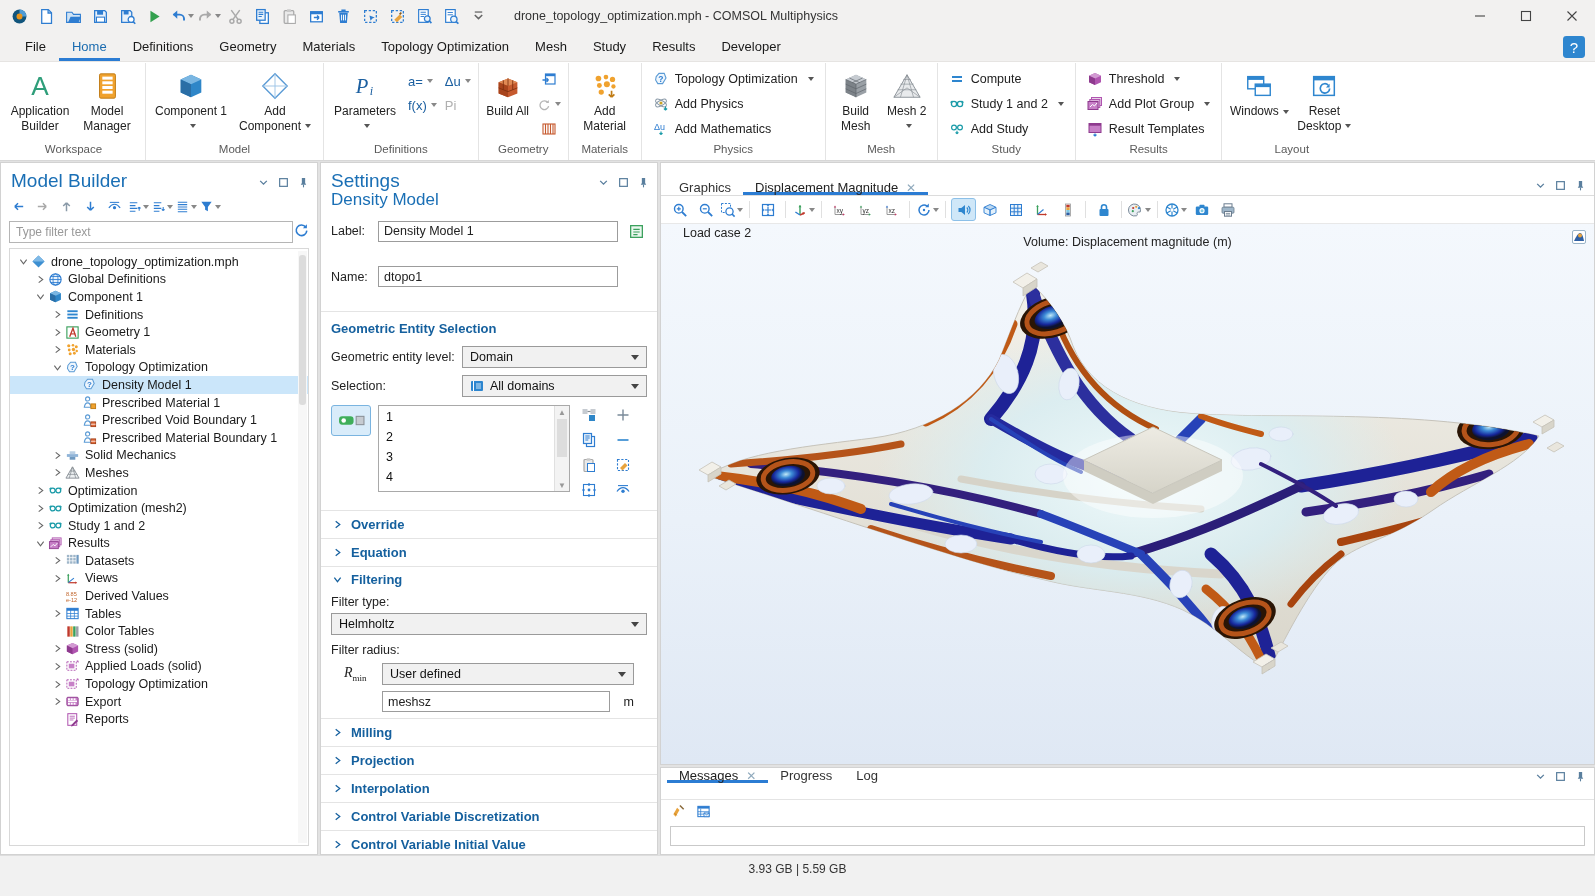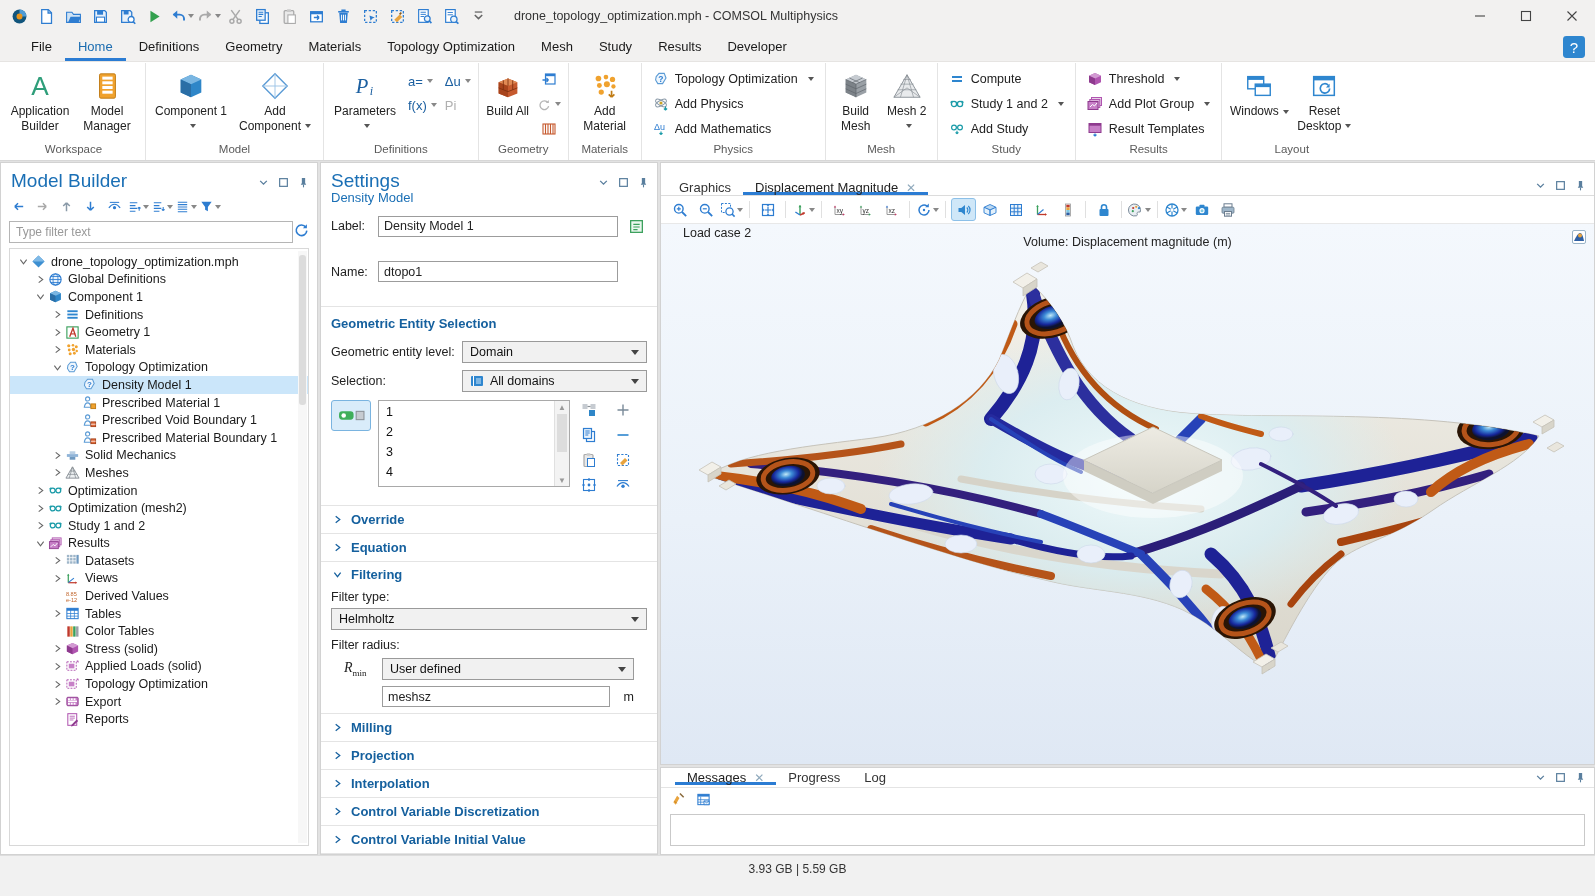--- a/index.html
+++ b/index.html
@@ -10,21 +10,21 @@
   .titlebar{height:32px;background:#f2f1f0;display:flex;align-items:center;flex:0 0 auto}
   .qat{display:flex;align-items:center;padding-left:6px}
   .qbtn{width:27px;height:24px;display:flex;align-items:center;justify-content:center;border-radius:3px;cursor:default}
   .qbtn svg{width:17px;height:17px}
   .title-text{font-size:12.5px;color:#333;margin-left:22px;white-space:nowrap}
   .wctls{margin-left:auto;display:flex;height:32px}
   .wc{width:46px;height:32px;display:flex;align-items:center;justify-content:center}
   .wc svg{width:12px;height:12px}
 
   
-  .menubar{height:30px;background:#f2f1f0;display:flex;align-items:stretch;padding-left:18px;flex:0 0 auto;border-bottom:1px solid #e6e4e2}
+  .menubar{height:30px;background:#f2f1f0;display:flex;align-items:stretch;padding-left:12px;flex:0 0 auto;border-bottom:1px solid #e6e4e2}
   .mtab{padding:0 13px;font-size:13px;color:#1a1a1a;display:flex;align-items:center;cursor:default}
   .mtab.active{color:#1b6cb0;box-shadow:inset 0 -3px 0 #2b7cd3}
   .helpbtn{margin-left:auto;margin-right:10px;align-self:center;width:22px;height:22px}
   .helpbtn svg{width:22px;height:22px}
 
   
   .ribbon{height:99px;background:#fff;border-bottom:1px solid #d7d7d7;display:flex;padding:1px 2px 0;flex:0 0 auto}
   .rgroup{display:flex;flex-direction:column;border-right:1px solid #e4e4e4;padding:1px 5px 0}
   .rbody{flex:1;display:flex;align-items:flex-start;gap:1px}
   .rlabel{height:19px;font-size:11.5px;color:#5a5a5a;text-align:center;line-height:17px}
@@ -65,21 +65,21 @@
   .trow.sel{background:#cbe6fa}
   .texp{width:15px;display:flex;justify-content:center;flex:0 0 auto}
   .texp svg{width:9px;height:9px}
   .ticon{width:15px;height:15px;margin:0 5px 0 0;flex:0 0 auto}
   .ticon svg{width:15px;height:15px;display:block}
   .vscroll{position:absolute;right:1px;top:2px;bottom:2px;width:9px;background:#f7f7f7}
   .vthumb{position:absolute;right:1px;top:4px;width:7px;height:150px;background:#dcdcdc;border-radius:3px}
 
   
   #settings{width:338px;display:flex;flex-direction:column;flex:0 0 auto}
-  .ssub{font-size:13px;color:#1a6fb5;padding:0 10px;margin-top:-2px}
+  .ssub{font-size:17px;color:#1a6fb5;padding:0 10px;margin-top:-2px}
   .scontent{flex:1;padding:10px 10px 0;font-size:12.5px;color:#222;overflow:hidden}
   .frow{display:flex;align-items:center;margin-bottom:24px;gap:7px}
   .flabel{width:40px;flex:0 0 auto}
   .tinput{flex:1;height:21px;border:1px solid #9c9c9c;padding:0 5px;font-size:12.5px;color:#222;font-family:"Liberation Sans",sans-serif}
   .fldbtn{width:22px;height:22px;flex:0 0 auto;display:flex;align-items:center;justify-content:center}
   .fldbtn svg{width:17px;height:17px}
   .hsep{border-top:1px solid #e4e4e4;margin:9px -10px}
   .shdr{color:#15609e;font-size:13px;font-weight:700;margin:4px 0 10px}
   .grid2{display:grid;grid-template-columns:125px 1fr;gap:7px 6px;align-items:center;margin-bottom:8px}
   .combo{height:22px;background:#f1f1f1;border:1px solid #9a9a9a;display:flex;align-items:center;padding:0 7px;font-size:12.5px;color:#111;gap:6px}
@@ -122,21 +122,21 @@
   .gtbtn.active{background:#cfe7f8;border-color:#8cc0e8}
   .gsep{width:1px;height:17px;background:#e0e0e0;margin:0 4px}
   .canvas{flex:1;position:relative;background:linear-gradient(#f4f8fd 0%,#eaf1f9 55%,#dfe8f4 100%);overflow:hidden}
   .ann-left{position:absolute;left:22px;top:2px;font-size:12.5px;color:#222}
   .ann-center{position:absolute;left:0;right:0;top:11px;text-align:center;font-size:12.5px;color:#222}
   .plot-info{position:absolute;right:7px;top:5px;width:16px;height:16px}
   .drone{position:absolute;left:0;top:0;width:100%;height:100%}
 
   
   #messages{height:88px;display:flex;flex-direction:column;flex:0 0 auto}
-  .mtabs{height:20px;display:flex;align-items:center;padding-left:14px;border-bottom:1px solid #e4e4e4}
+  .mtabs{height:32px;display:flex;align-items:flex-start;padding-left:6px;border-bottom:1px solid #e4e4e4}
   .mtabs .gtab{font-size:13px}
   .mtool2{height:24px;display:flex;gap:10px;padding:3px 10px 0;align-items:center}
   .mtool2 svg{width:15px;height:15px}
   .mbox{margin:2px 9px 8px;border:1px solid #c9c9c9;flex:1;background:#fff}
 
   
   .statusbar{height:41px;background:#f1f1f1;border-top:1px solid #dddddd;flex:0 0 auto;display:flex;flex-direction:column;align-items:center}
   .statusbar .mem{font-size:12px;color:#333;padding-top:6px}
 </style>
 </head>

